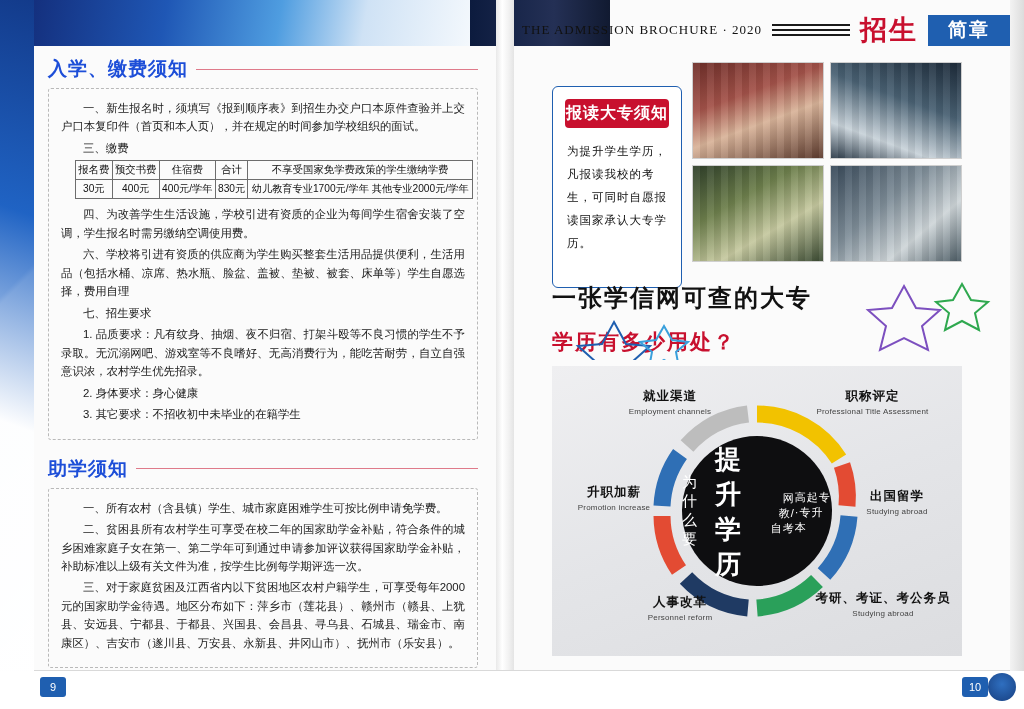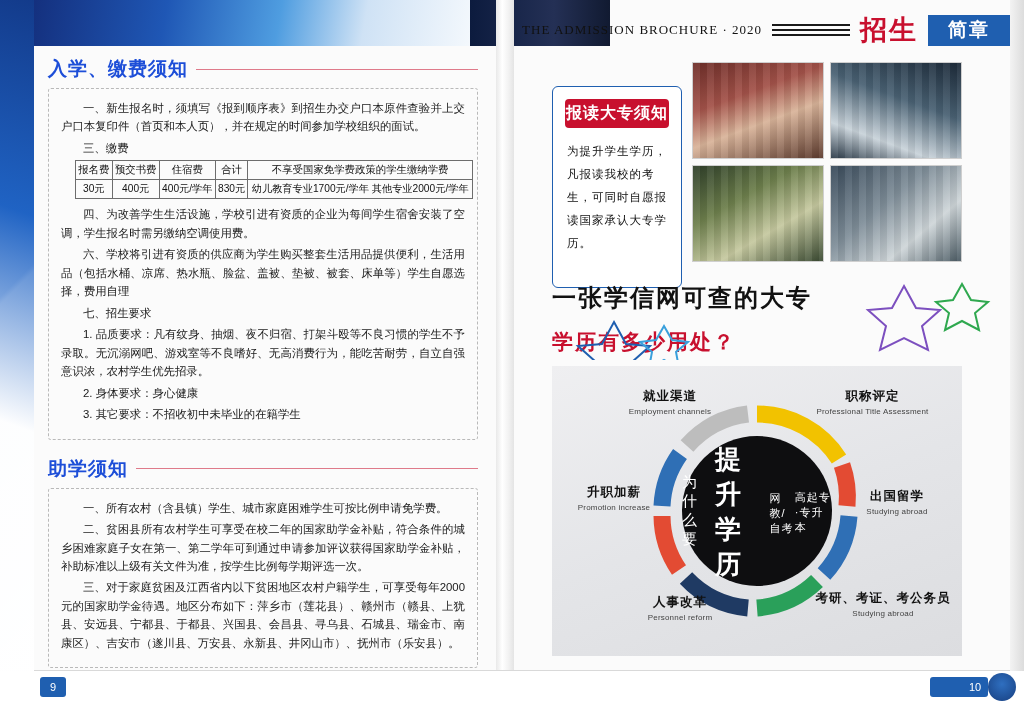--- a/index.html
+++ b/index.html
@@ -74,31 +74,31 @@
     font-family:"DejaVu Serif","Liberation Serif",serif;}
   .stars{position:absolute;left:0;top:0;width:440px;height:78px;pointer-events:none;}
 
   .infogfx{position:absolute;left:552px;top:366px;width:410px;height:290px;
     background:linear-gradient(160deg,#efeff1 0%,#e4e5e8 50%,#dcdde0 100%);}
   .gfx-center{position:absolute;left:50%;top:50%;transform:translate(-50%,-50%);
     width:150px;height:150px;border-radius:50%;background:#0e0e10;color:#fff;
     display:flex;align-items:center;justify-content:center;}
   .gc1{font-size:15px;letter-spacing:2px;}
   .gc2{font-size:26px;font-weight:bold;letter-spacing:2px;margin-top:1px;}
-  .gc3{font-size:11px;margin-top:4px;letter-spacing:1px;}
+  .gc3{font-size:11px;margin-top:4px;letter-spacing:1px;text-align:right;}
   .gc4{font-size:11px;margin-top:2px;letter-spacing:1px;}
   .lbl{position:absolute;text-align:center;color:#111;}
   .lbl .cn{font-size:12.5px;font-weight:bold;letter-spacing:1px;}
   .lbl .en{font-size:8px;color:#444;margin-top:2px;letter-spacing:.2px;}
 
   
   .pnum{position:absolute;bottom:12px;width:26px;height:20px;border-radius:3px;background:#1f5fb0;
     color:#fff;font-size:11px;display:flex;align-items:center;justify-content:center;}
   .pnum.l{left:40px;}
-  .pnum.r{right:36px;padding-left:32px;}
+  .pnum.r{right:36px;}
   .logo-mark{position:absolute;right:8px;bottom:8px;width:28px;height:28px;border-radius:50%;
     background:radial-gradient(circle at 50% 40%,#2f6fc0,#173f80);}
 </style>
 </head>
 <body>
 
 <div class="page">
 
   <div class="left-edge">
     <div class="left-edge-inner"></div>

